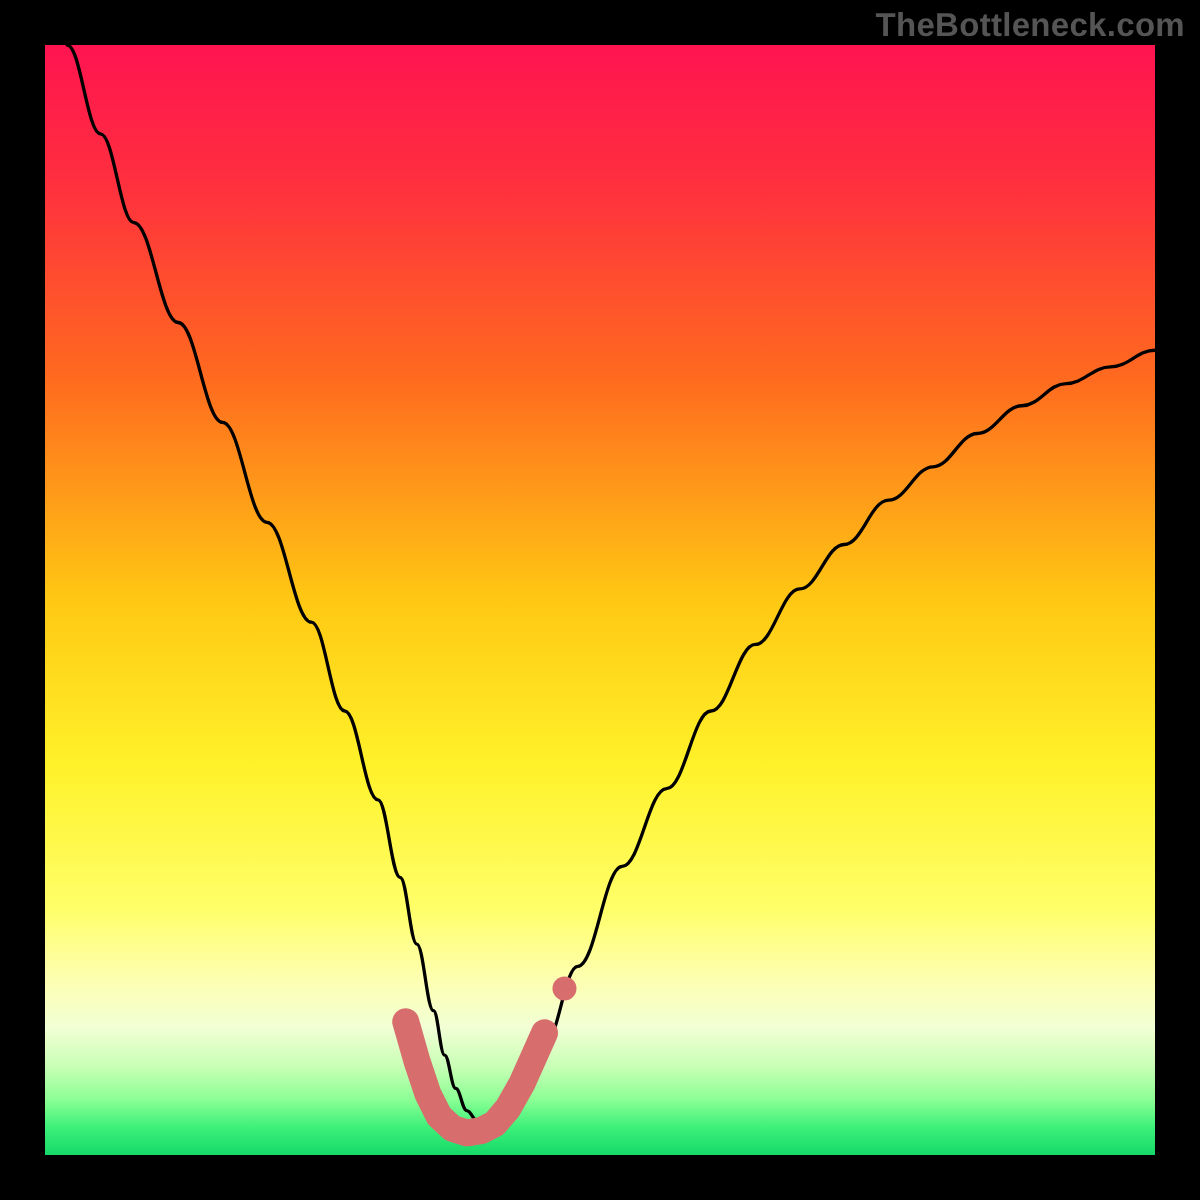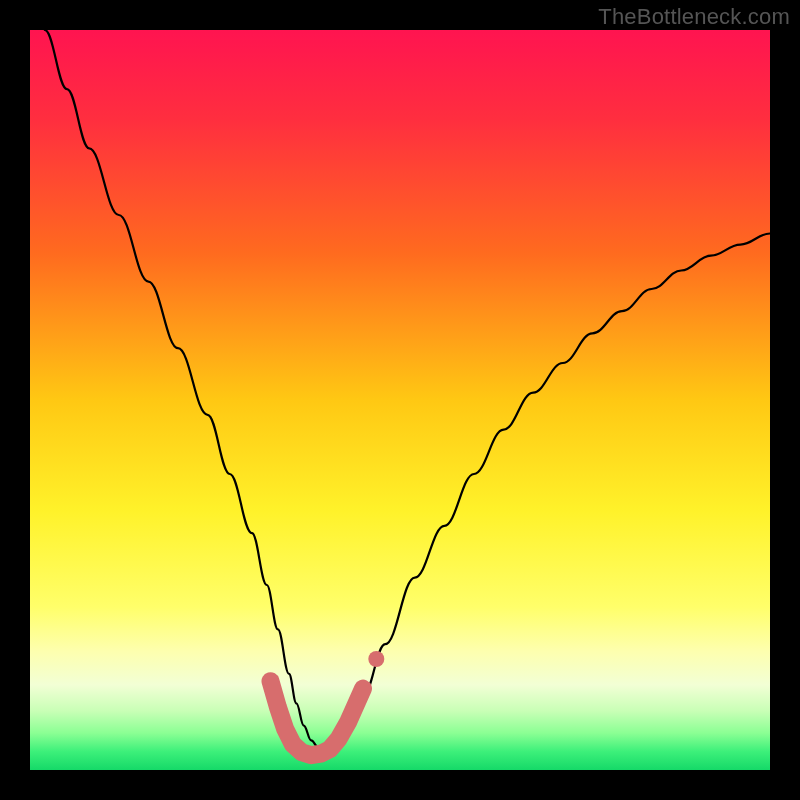--- a/index.html
+++ b/index.html
@@ -26,21 +26,21 @@
     width: 740px;
     height: 740px;
   }
   .watermark {
     position: absolute;
     top: 4px;
     right: 10px;
     color: #555;
     font-size: 22px;
     letter-spacing: 0.2px;
-    font-weight: 400;
+    font-weight: 700;
   }
 </style>
 </head>
 <body>
 
 <div class="frame">
   <div class="watermark">TheBottleneck.com</div>
   <svg class="plot" viewBox="0 0 740 740" preserveAspectRatio="none">
     <defs>
       <linearGradient id="bg-grad" x1="0" y1="0" x2="0" y2="1">

